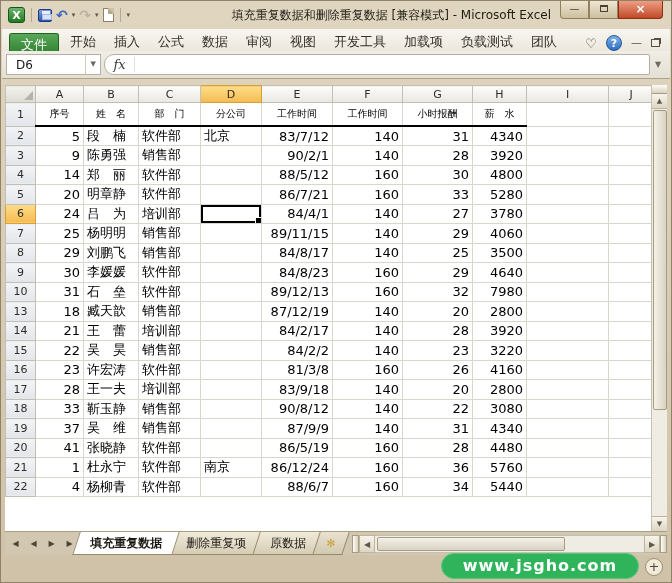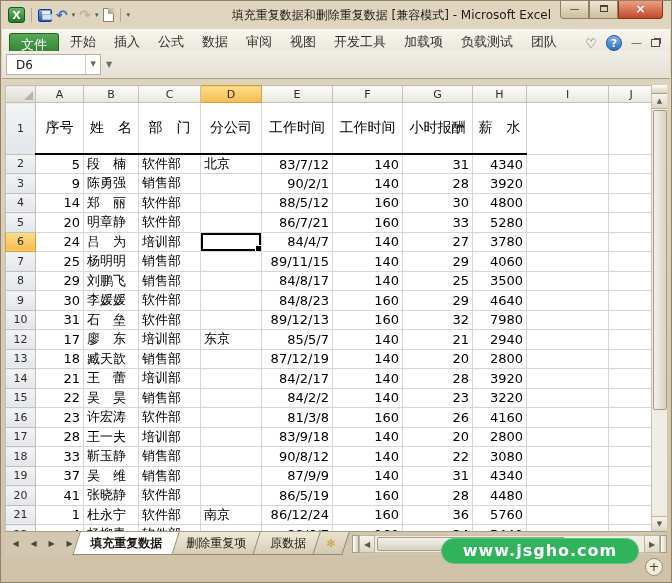--- a/index.html
+++ b/index.html
@@ -52,21 +52,21 @@
   .grid-wrap { position:absolute; top:84px; left:4px; width:648px; height:446px; background:#fff; overflow:hidden; }
   table.grid { border-collapse:collapse; table-layout:fixed; width:648px; }
   .grid td { overflow:hidden; white-space:nowrap; height:19.5px; font-size:13px; color:#000; border-right:1px solid #d9d6ce; border-bottom:1px solid #d9d6ce; padding:0 3px; position:relative; }
   .grid tr.collet td { height:17px; }
   td.hcell { background:linear-gradient(#fcfcfb,#e9e7e1); border:1px solid #c2bfb5; font-size:11px; color:#2e2c27; text-align:center; padding:0; }
   td.hcell.sel { background:linear-gradient(#fcdd8a,#f6bb51); border-color:#d79f38; }
   td.corner { background:linear-gradient(#f2f1ee,#dddbd4); border:1px solid #c2bfb5; }
   .corner-tri { position:absolute; right:2px; bottom:2px; width:0; height:0; border-left:9px solid transparent; border-bottom:9px solid #b6b3aa; }
   td.rowhead { background:linear-gradient(#f3f4f6,#e2e5ea); border:1px solid #c2bfb5; font-size:11px; color:#2e2c27; text-align:center; padding:0; }
   td.rowhead.sel { background:linear-gradient(#fcdd8a,#f6bb51); border-color:#d79f38; }
-  td.h1 { font-size:14px; text-align:center; border-bottom:2px solid #000; padding:16px 1px; }
+  td.h1 { font-size:10px; text-align:center; border-bottom:2px solid #000; padding:4px 1px; }
   td.al { text-align:left; } td.ar { text-align:right; }
   td.selcell { box-shadow:inset 0 0 0 2px #000; }
   td.selcell::after { content:""; position:absolute; right:0; bottom:0; width:5px; height:5px; background:#000; border-left:1px solid #fff; border-top:1px solid #fff; }
   
   .vscroll { position:absolute; top:84px; right:4px; width:16px; height:446px; background:#efece4; border-left:1px solid #c6c0b0; }
   .vs-split { height:9px; background:linear-gradient(#fdfcf9,#d9d2bf); border-bottom:1px solid #a79c80; }
   .vs-btn { height:15px; text-align:center; font-size:7px; color:#5e5946; line-height:15px; background:linear-gradient(#f7f4ec,#ddd6c4); border-bottom:1px solid #bdb49c; }
   .vs-thumb { position:absolute; top:25px; left:1px; width:14px; height:300px; background:linear-gradient(90deg,#f4f1ea,#d9d3c3); border:1px solid #a79c80; border-radius:2px; }
   .vs-down { position:absolute; bottom:0; left:0; right:0; height:15px; text-align:center; font-size:7px; color:#5e5946; line-height:15px; background:linear-gradient(#f7f4ec,#ddd6c4); border-top:1px solid #bdb49c; }
   
@@ -94,21 +94,21 @@
   .viewbtns { margin-left:auto; display:flex; align-items:center; gap:1px; margin-right:4px; }
   .vbtn { width:22px; height:18px; text-align:center; line-height:17px; font-size:12px; color:#4d4738; border:1px solid transparent; }
   .vbtn.active { background:linear-gradient(#fbd77f,#f3b54a); border:1px solid #c08c2c; border-radius:2px; }
   .zoom-area { width:150px; }
   .zoom-plus { position:absolute; right:6px; top:3px; width:18px; height:18px; border-radius:50%; background:#f2ebda; border:1px solid #9a8e72; color:#4c4636; font-size:13px; text-align:center; line-height:16px; z-index:60; }
   .grip { position:absolute; right:0; bottom:0; width:13px; height:13px; }
   .grip i { position:absolute; width:2px; height:2px; background:#9a8f76; box-shadow:0 0 0 0; }
   
   .wm { position:absolute; z-index:50; pointer-events:none; }
   .wm-big { left:427px; top:501px; font-size:43px; font-weight:900; color:#2fb45c; line-height:1; letter-spacing:1px; text-shadow:1px 1px 0 #7ed8a0 inset; font-family:"DejaVu Sans",sans-serif; }
-  .wm-pill { left:440px; top:537px; width:198px; height:26px; background:#2fb45c; border:1px solid #57c77e; border-radius:14px; color:#fff; font-weight:bold; font-size:16px; text-align:center; line-height:24px; letter-spacing:1px; }
+  .wm-pill { left:440px; top:552px; width:198px; height:26px; background:#2fb45c; border:1px solid #57c77e; border-radius:14px; color:#fff; font-weight:bold; font-size:16px; text-align:center; line-height:24px; letter-spacing:1px; }
 </style>
 </head>
 <body>
 
 <div class="win">
 
   <div class="titlebar">
     <div class="qat">
       <span class="xl-logo">X</span>
       <span class="qat-sep"></span>
@@ -149,20 +149,24 @@
       <span class="mini-ico">—</span>
       <span class="mini-restore"></span>
 
     </div>
   </div>
 
   <div class="fbar-row">
     <div class="namebox">
       <span>D6</span>
       <span class="nb-drop">▼</span>
+    </div>
+    <div class="fwhite">
+      <span class="fx-btn">fx</span>
+      <span class="finput"></span>
     </div>
     <span class="fchev">▼</span>
   </div>
 
   <div class="grid-wrap">
     <table class="grid">
         <colgroup>
       <col style="width:30px">
           <col style="width:48px">
           <col style="width:55px">
@@ -255,21 +259,21 @@
             <td class="ar">5280</td>
             <td></td>
             <td></td>
           </tr>
           <tr>
             <td class="rowhead sel">6</td>
             <td class="ar">24</td>
             <td class="al">吕　为</td>
             <td class="al">培训部</td>
             <td class="al selcell"></td>
-            <td class="ar">84/4/7</td>
+            <td class="ar">84/4/1</td>
             <td class="ar">140</td>
             <td class="ar">27</td>
             <td class="ar">3780</td>
             <td></td>
             <td></td>
           </tr>
           <tr>
             <td class="rowhead">7</td>
             <td class="ar">25</td>
             <td class="al">杨明明</td>
@@ -311,33 +315,20 @@
           <tr>
             <td class="rowhead">10</td>
             <td class="ar">31</td>
             <td class="al">石　垒</td>
             <td class="al">软件部</td>
             <td class="al"></td>
             <td class="ar">89/12/13</td>
             <td class="ar">160</td>
             <td class="ar">32</td>
             <td class="ar">7980</td>
-            <td></td>
-            <td></td>
-          </tr>
-          <tr>
-            <td class="rowhead">12</td>
-            <td class="ar">17</td>
-            <td class="al">廖　东</td>
-            <td class="al">培训部</td>
-            <td class="al">东京</td>
-            <td class="ar">85/5/7</td>
-            <td class="ar">140</td>
-            <td class="ar">21</td>
-            <td class="ar">2940</td>
             <td></td>
             <td></td>
           </tr>
           <tr>
             <td class="rowhead">13</td>
             <td class="ar">18</td>
             <td class="al">臧天歆</td>
             <td class="al">销售部</td>
             <td class="al"></td>
             <td class="ar">87/12/19</td>

